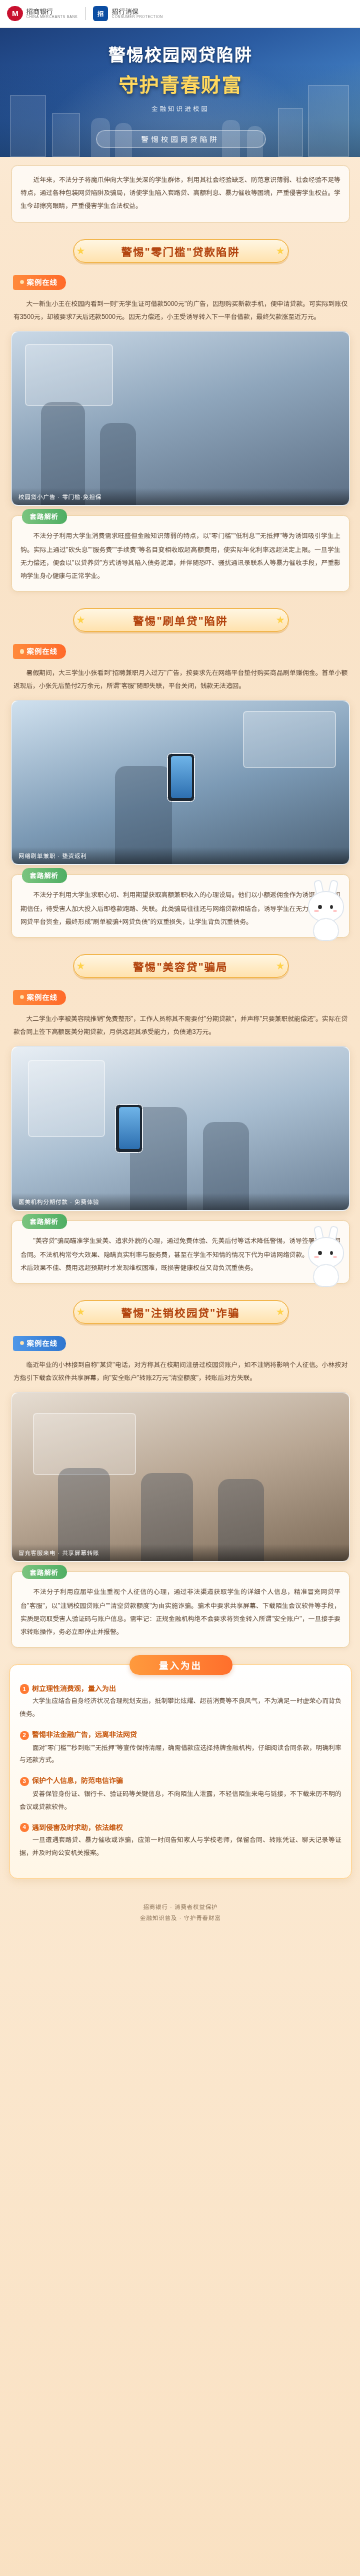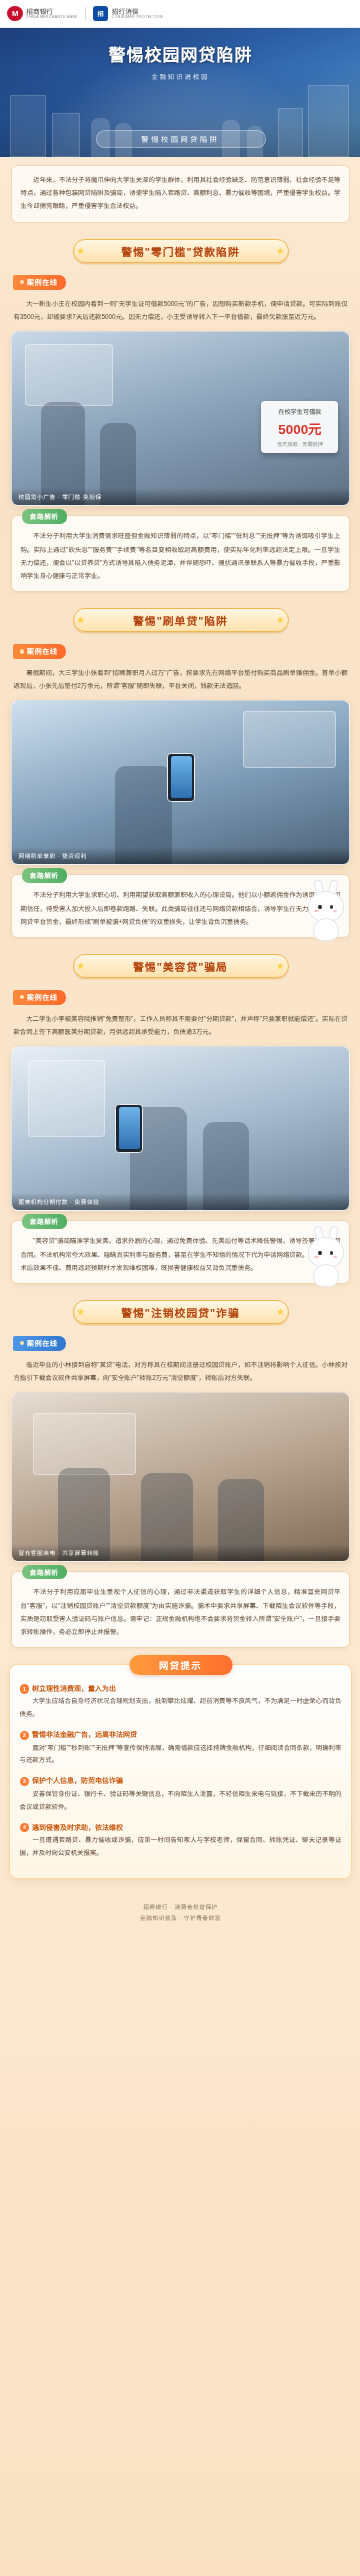--- a/index.html
+++ b/index.html
@@ -319,20 +319,21 @@
     <div class="bld" style="left:52px;width:28px;height:44px;"></div>
     <div class="bld" style="right:12.4px;width:41px;height:72px;"></div>
     <div class="bld" style="right:58px;width:25px;height:49px;"></div>
     <div class="person" style="left:91px;width:18.5px;height:39px;"></div>
     <div class="person" style="left:115px;width:16.5px;height:34px;"></div>
     <div class="person" style="left:222px;width:17.5px;height:37px;"></div>
     <div class="person" style="left:247px;width:15.5px;height:31px;"></div>
 
     <div class="hero-title-wrap">
       <div class="hero-title1">警惕校园网贷陷阱</div>
+      <div class="hero-title2">守护青春财富</div>
       <div class="hero-sub">金融知识进校园</div>
     </div>
     <div class="hero-ribbon">警惕校园网贷陷阱</div>
   </div>
 
   
   <div class="intro">近年来，不法分子将魔爪伸向大学生关深的学生群体，利用其社会经验缺乏、防范意识薄弱、社会经验不足等特点，通过各种包装网贷陷阱及骗局，诱使学生陷入套路贷、高额利息、暴力催收等困境，严重侵害学生权益。学生今却擦亮眼睛，严重侵害学生合法权益。</div>
 
   
   <div class="sec-head">
@@ -346,25 +347,20 @@
   <div class="label-pill">
     <span class="dot"></span>
     <span>案例在线</span>
   </div>
   <div class="para">大一新生小王在校园内看到一则"无学生证可借款5000元"的广告，因想购买新款手机，便申请贷款。可实际到账仅有3500元，却被要求7天后还款5000元。因无力偿还，小王受诱导转入下一平台借款，最终欠款涨至近万元。</div>
 
   <div class="illus i1">
     <div class="frame" style="left:12.4px;top:12.4px;width:88px;height:62px;"></div>
     <div class="fig" style="left:29px;width:44px;height:103px;"></div>
     <div class="fig" style="left:88px;width:36px;height:82px;"></div>
-    <div class="poster-badge">
-      <div class="l1">在校学生可借款</div>
-      <div class="l2">5000元</div>
-      <div class="l3">当天放款 · 无需抵押</div>
-    </div>
     <div class="illus-caption">校园贷小广告 · 零门槛·免担保</div>
   </div>
 
   <div class="analysis">
     <span class="tag">套路解析</span>
     <p>不法分子利用大学生消费需求旺盛但金融知识薄弱的特点，以"零门槛""低利息""无抵押"等为诱饵吸引学生上钩。实际上通过"砍头息""服务费""手续费"等名目变相收取超高额费用，使实际年化利率远超法定上限。一旦学生无力偿还，便会以"以贷养贷"方式诱导其陷入债务泥潭，并伴随恐吓、骚扰通讯录联系人等暴力催收手段，严重影响学生身心健康与正常学业。</p>
   </div>
 
   
   <div class="sec-head">
@@ -464,21 +460,21 @@
     <div class="illus-caption">冒充客服来电 · 共享屏幕转账</div>
   </div>
 
   <div class="analysis">
     <span class="tag">套路解析</span>
     <p>不法分子利用应届毕业生重视个人征信的心理，通过非法渠道获取学生的详细个人信息，精准冒充网贷平台"客服"，以"注销校园贷账户""清空贷款额度"为由实施诈骗。骗术中要求共享屏幕、下载陌生会议软件等手段，实质是窃取受害人验证码与账户信息。需牢记：正规金融机构绝不会要求将资金转入所谓"安全账户"，一旦接手要求转账操作，务必立即停止并报警。</p>
   </div>
 
   
   <div class="tips">
-    <div class="tips-head">网贷提示</div>
+    <div class="tips-head">量入为出</div>
 
     <div class="tip-item">
       <div class="tip-title">
         <span class="num">1</span><span>树立理性消费观，量入为出</span>
       </div>
       <div class="tip-body">大学生应结合自身经济状况合理规划支出，抵制攀比炫耀、超前消费等不良风气，不为满足一时虚荣心而背负债务。</div>
     </div>
 
     <div class="tip-item">
       <div class="tip-title">

